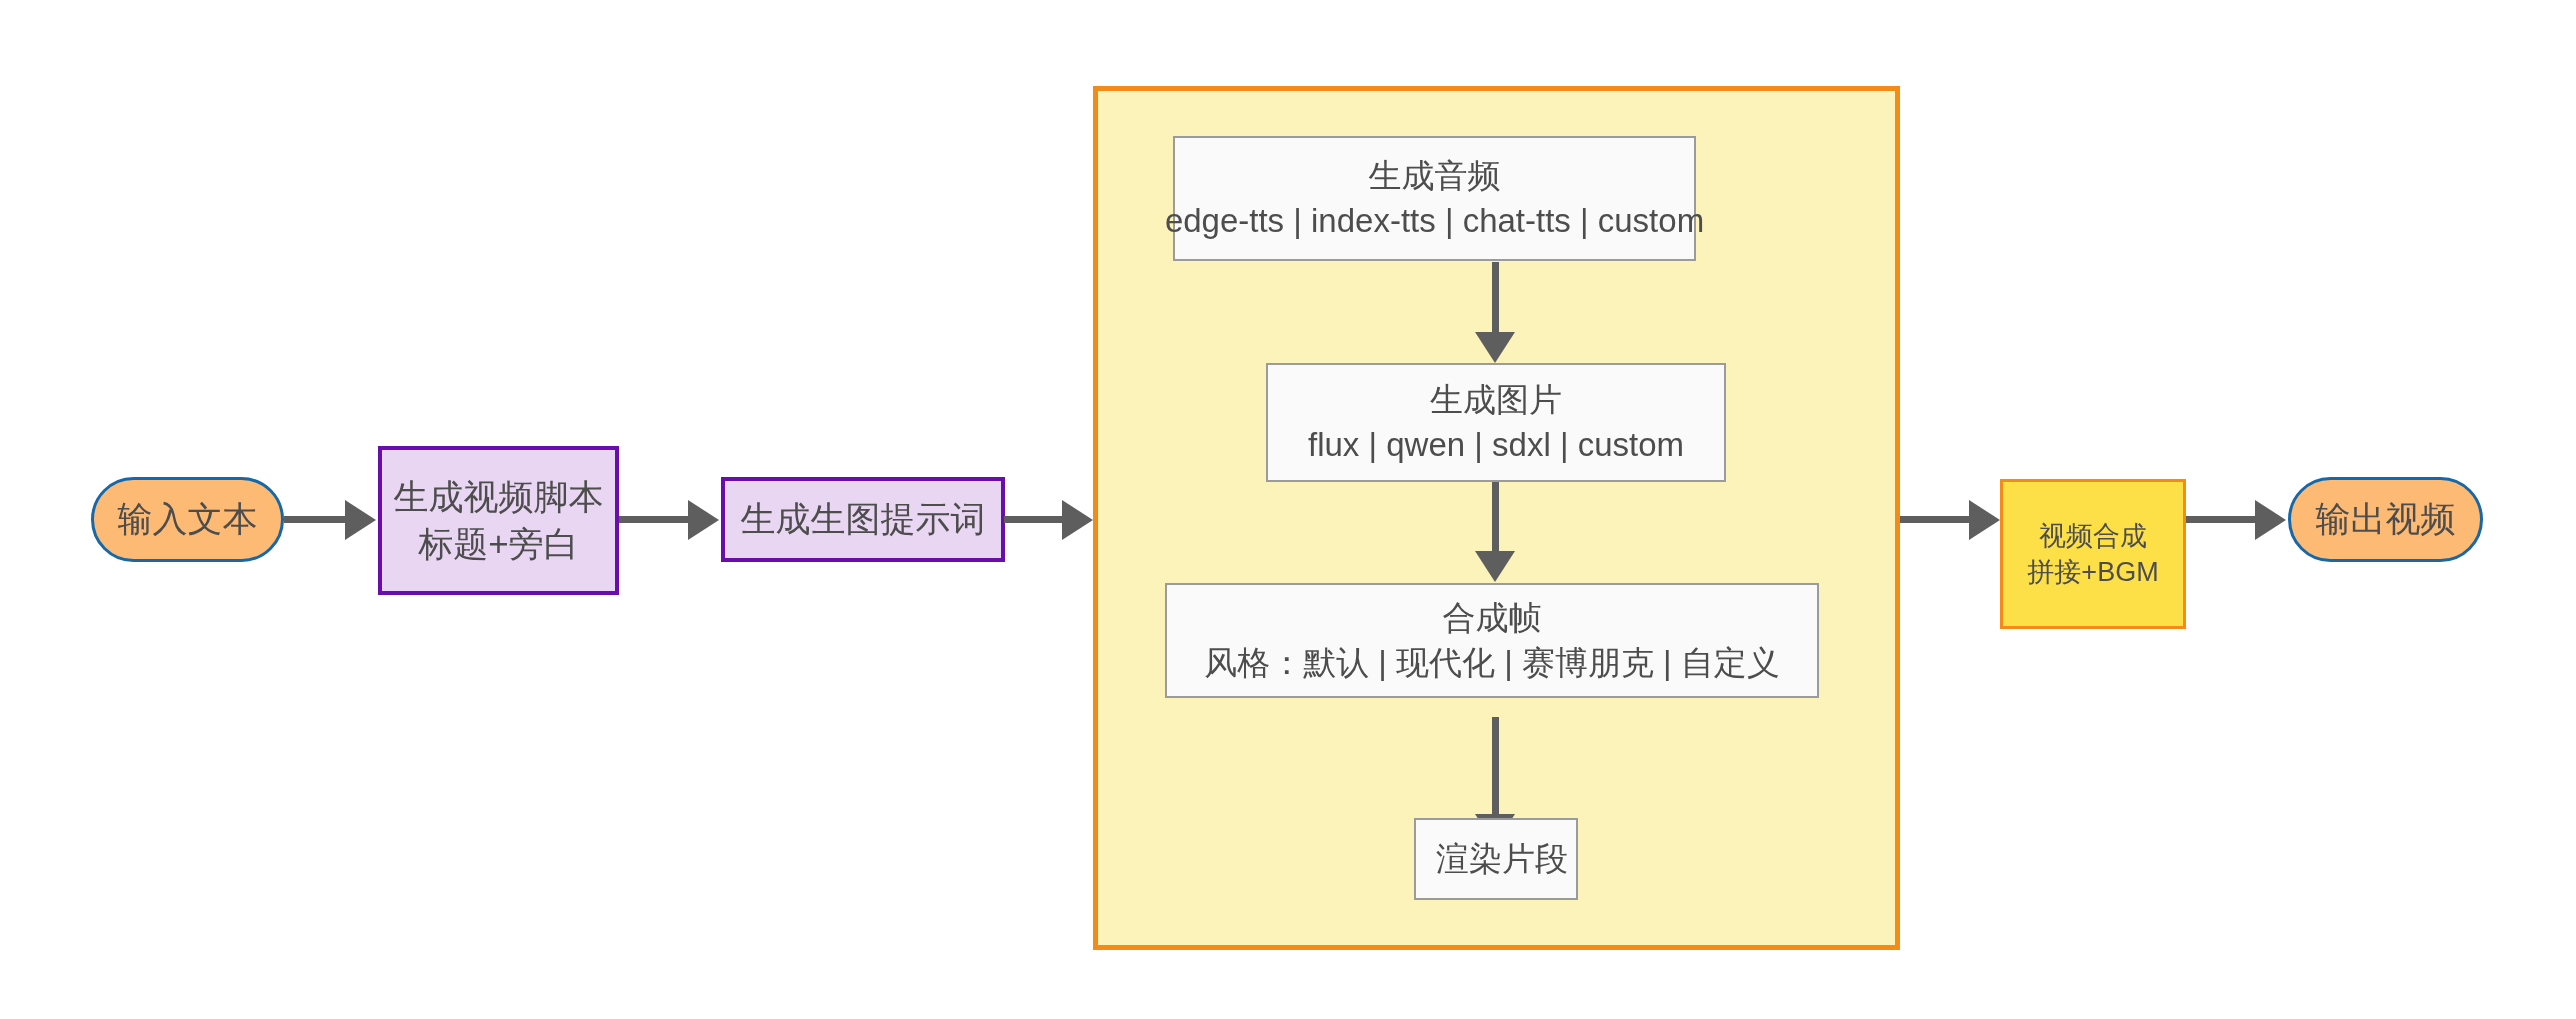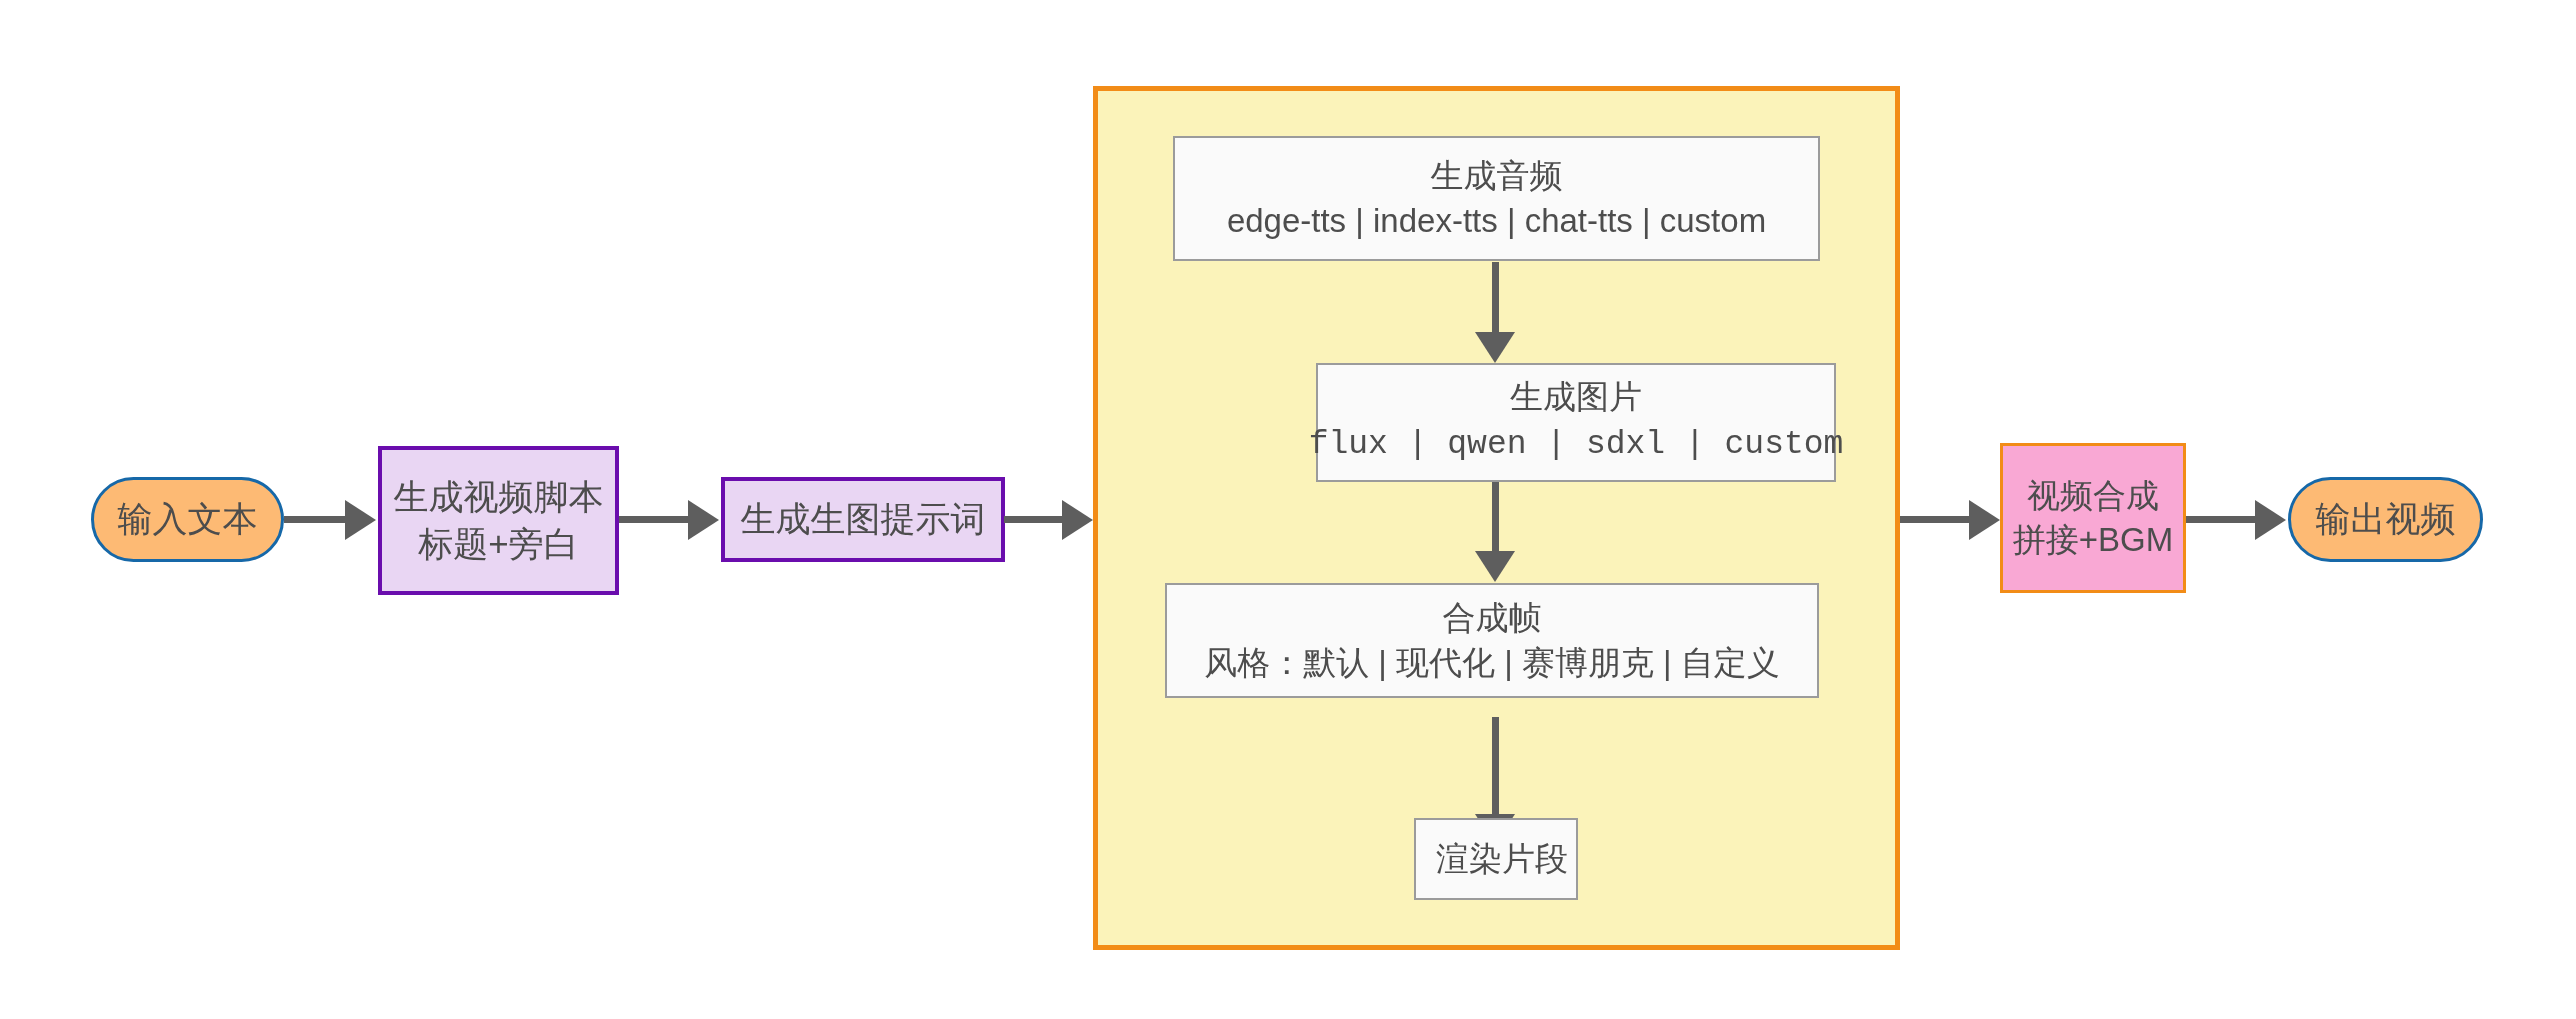--- a/index.html
+++ b/index.html
@@ -43,23 +43,24 @@
 
   
   .purple {
     background: #e9d6f3;
     border: 4.5px solid #6a0dad;
     font-size: 35px;
   }
 
   
   .orange {
-    background: #f9a8d4;
+    background: #fde047;
     border: 3.6px solid #f28c17;
-    font-size: 33px;
+    font-size: 27px;
+    margin-top: 36px;
   }
 
   
   .subgraph {
     position: absolute;
     box-sizing: border-box;
     background: #fbf3ba;
     border: 5.5px solid #f28c17;
   }
 
@@ -121,29 +122,29 @@
   <div class="node purple" style="left:721px; top:477px; width:284px; height:85px;">
     <span>生成生图提示词</span>
   </div>
 
   <div class="edge-h" style="left:1004px; top:516px; width:59px;"></div>
   <div class="arrow-r" style="left:1062px; top:500px;"></div>
 
   <div class="subgraph" style="left:1093px; top:86px; width:807px; height:864px;">
   </div>
 
-  <div class="node plain" style="left:1173px; top:136px; width:647px; height:125px;">
+  <div class="node plain" style="left:1173px; top:136px; width:523px; height:125px;">
     <span class="line-main">生成音频</span>
     <span class="line-sub">edge-tts | index-tts | chat-tts | custom</span>
   </div>
 
   <div class="edge-v" style="left:1492px; top:262px; width:7.3px; height:76px;"></div>
   <div class="arrow-d" style="left:1475px; top:332px;"></div>
 
-  <div class="node plain" style="left:1316px; top:363px; width:520px; height:119px;font-family:Liberation Mono, monospace;">
+  <div class="node plain" style="left:1266px; top:363px; width:460px; height:119px;">
     <span class="line-main">生成图片</span>
     <span class="line-sub">flux | qwen | sdxl | custom</span>
   </div>
 
   <div class="edge-v" style="left:1492px; top:482px; width:7.3px; height:71px;"></div>
   <div class="arrow-d" style="left:1475px; top:551px;"></div>
 
   <div class="node plain" style="left:1165px; top:583px; width:654px; height:115px;">
     <span class="line-main">合成帧</span>
     <span class="line-sub">风格：默认 | 现代化 | 赛博朋克 | 自定义</span>

